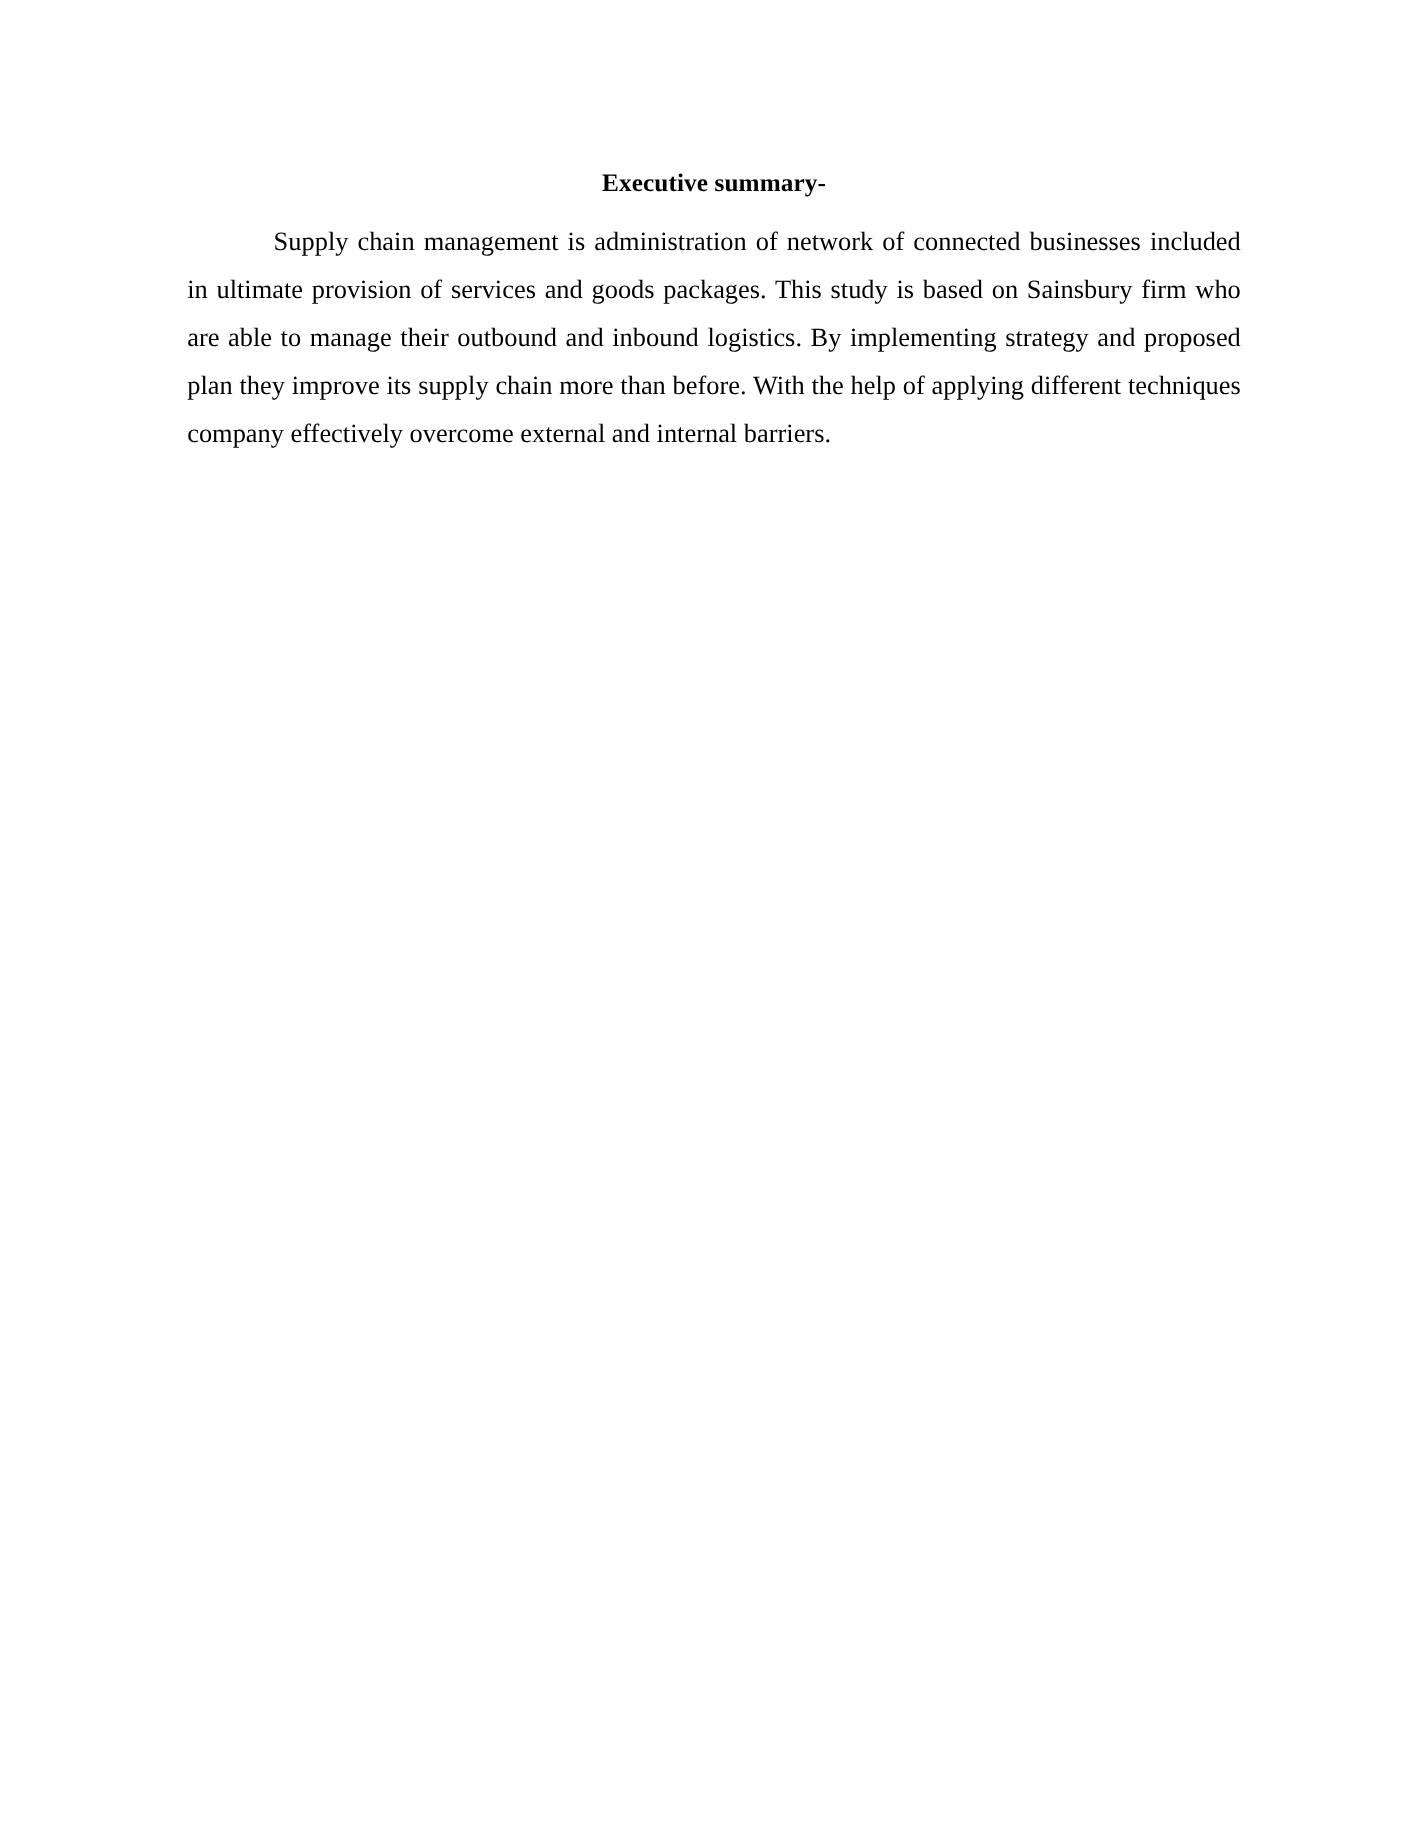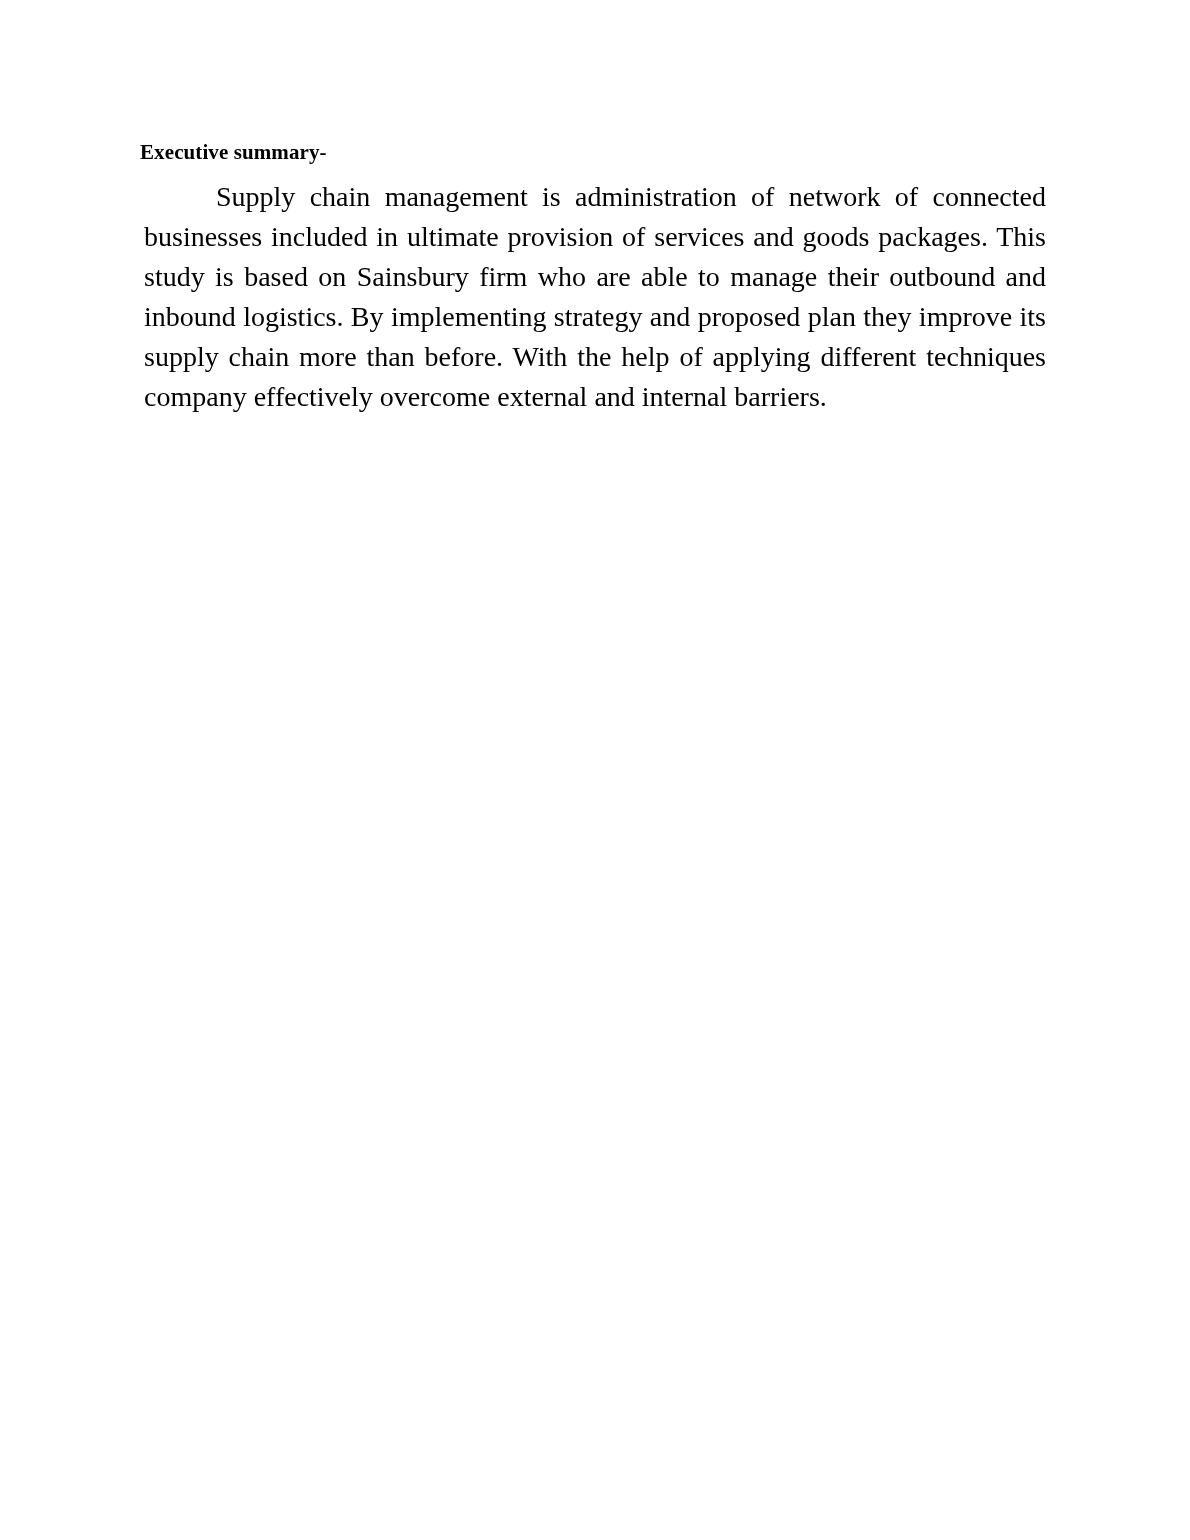--- a/index.html
+++ b/index.html
@@ -19,27 +19,28 @@
     box-sizing: border-box;
     padding: 140px 140px 100px 140px;
     overflow: hidden;
   }
   .doc-heading {
     font-size: 21px;
     font-weight: bold;
     line-height: 1.2;
     margin: 0 0 12px 0;
     letter-spacing: 0.1px;
+    text-align: center;
   }
   .doc-paragraph {
-    font-size: 28px;
+    font-size: 22px;
     line-height: 40px;
     text-align: justify;
     text-justify: inter-word;
-    margin: 4px;
+    margin: 16px;
     text-indent: 72px;
     hyphens: none;
   }
 </style>
 </head>
 <body>
 
 <div class="page">
   <h1 class="doc-heading">Executive summary-</h1>
   <p class="doc-paragraph">Supply chain management is administration of network of connected businesses included in ultimate provision of services and goods packages. This study is based on Sainsbury firm who are able to manage their outbound and inbound logistics. By implementing strategy and proposed plan they improve its supply chain more than before. With the help of applying different techniques company effectively overcome external and internal barriers.</p>

